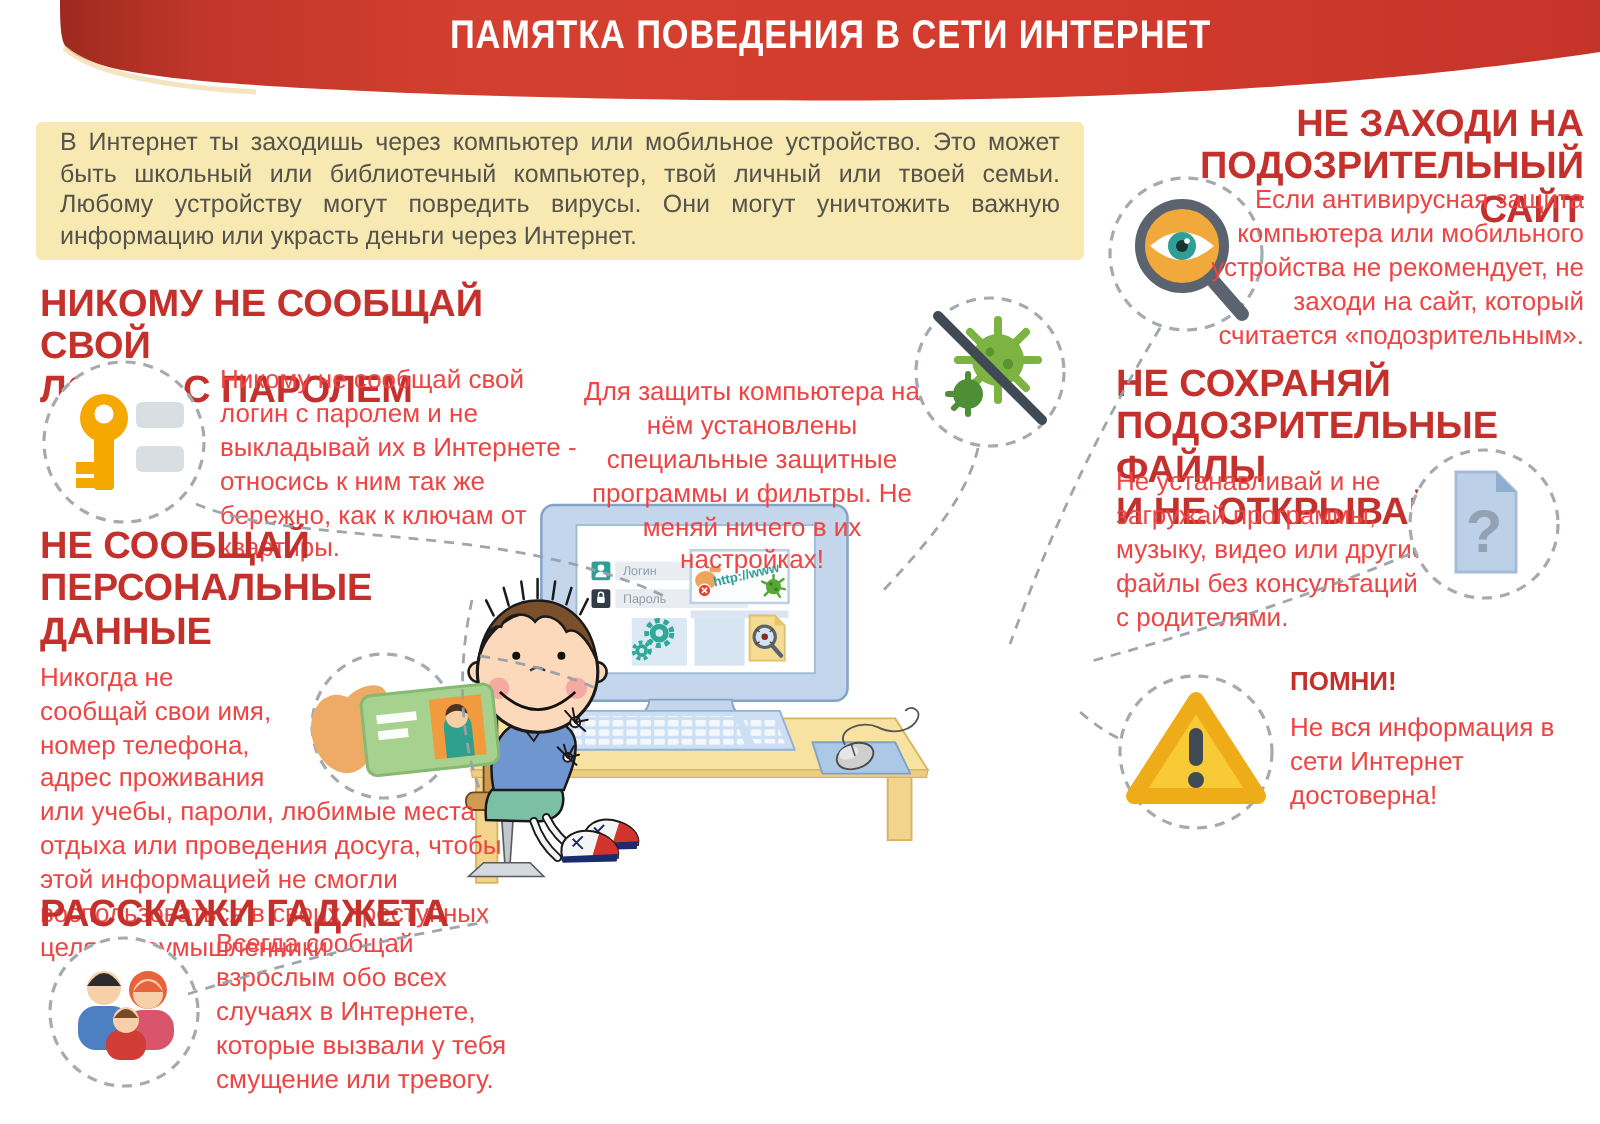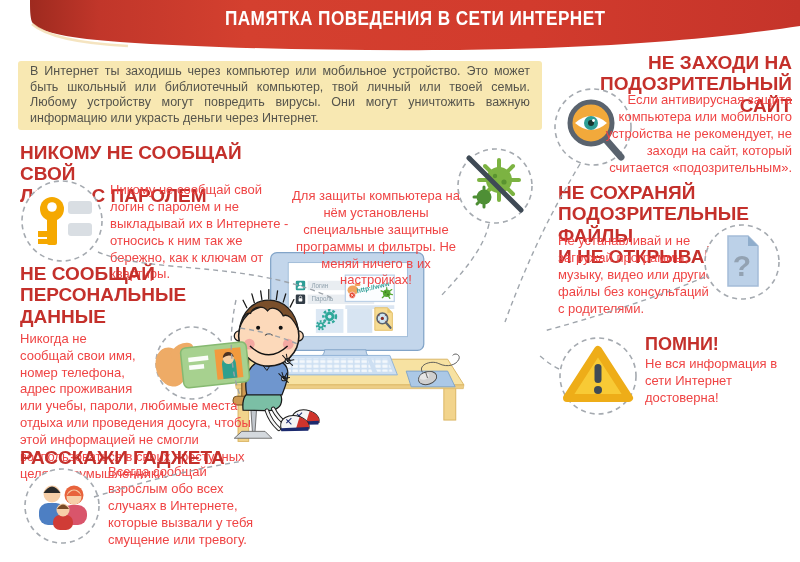--- a/index.html
+++ b/index.html
@@ -192,21 +192,21 @@
     <p class="sec-b">Не устанавливай и не загружай программы, музыку, видео или другие файлы без консультаций с родителями.</p>
   </div>
   <svg class="icon-abs" style="left:702px;top:222px;" width="80" height="80" viewBox="0 0 80 80">
     <circle cx="40" cy="40" r="37" fill="#ffffff" stroke="#a5aab0" stroke-width="1.6" stroke-dasharray="5 4"></circle>
     <path d="M26,14 H46 L56,24 V64 H26 Z" fill="#bcd1e8" stroke="#a4bcd8" stroke-width="1.5"></path>
     <path d="M46,14 L56,24 H46 Z" fill="#8fadcc"></path>
     <text x="40" y="54" font-size="30" font-weight="bold" fill="#93a2b2" text-anchor="middle" font-family="Liberation Sans, sans-serif">?</text>
   </svg>
 
   <div class="sec" style="left:645px;top:334px;width:150px;">
-    <h2 class="sec-h" style="font-size:18px;">ПОМНИ!</h2>
+    <h2 class="sec-h" style="font-size:13px;">ПОМНИ!</h2>
   </div>
   <div class="sec" style="left:645px;top:356px;width:148px;">
     <p class="sec-b">Не вся информация в сети Интернет достоверна!</p>
   </div>
   <svg class="icon-abs" style="left:556px;top:334px;" width="84" height="84" viewBox="0 0 84 84">
     <circle cx="42" cy="42" r="38" fill="#ffffff" stroke="#a5aab0" stroke-width="1.6" stroke-dasharray="5 4"></circle>
     <path d="M42,16 L73,64 H11 Z" fill="#f8ca35" stroke="#eead18" stroke-width="8" stroke-linejoin="round"></path>
     <rect x="38.5" y="30" width="7" height="19" rx="3.5" fill="#3f4a55"></rect>
     <circle cx="42" cy="56" r="4" fill="#3f4a55"></circle>
   </svg>

